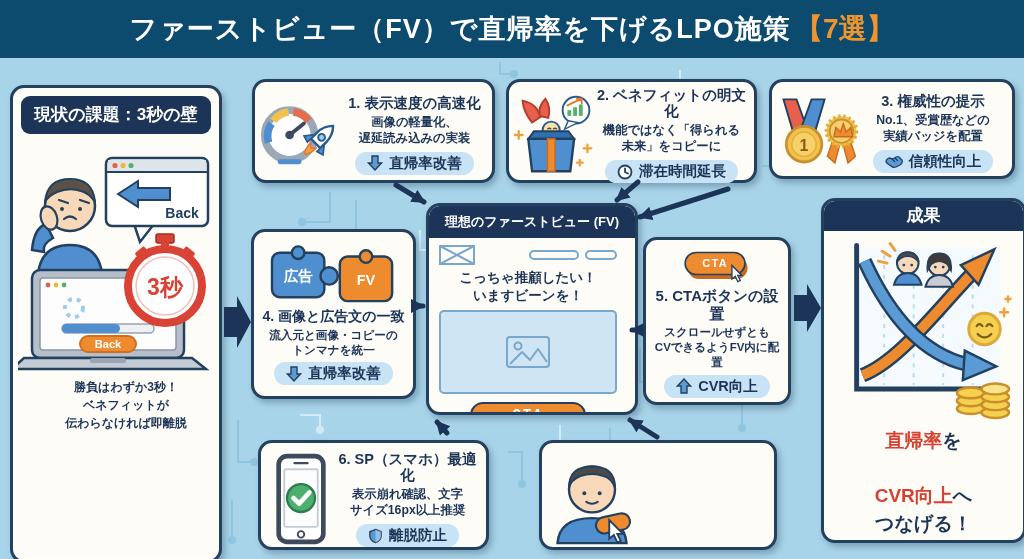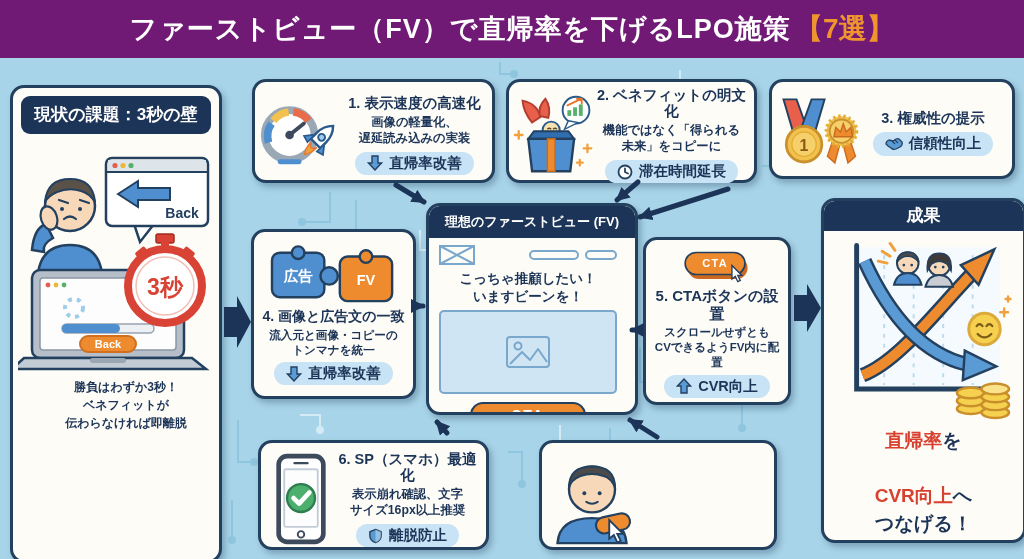--- a/index.html
+++ b/index.html
@@ -1,19 +1,19 @@
 <!DOCTYPE html>
 <html><head>
 <meta charset="utf-8">
 <style>
   html,body{margin:0;padding:0;background:#6fa9c9;}
   #app{position:relative;width:1024px;height:559px;overflow:hidden;background:#a8d4e9;
        font-family:"Liberation Sans","DejaVu Sans",sans-serif;font-weight:700;color:#1c3457;}
   
-  .titlebar{position:absolute;left:0;top:0;width:1024px;height:58px;background:#701a75;
+  .titlebar{position:absolute;left:0;top:0;width:1024px;height:58px;background:#0c4a6e;
             display:flex;align-items:center;justify-content:center;gap:4px;z-index:5;}
   .titlebar .t{color:#ffffff;font-size:27px;letter-spacing:1px;}
   .titlebar .hl{color:#f0952e;font-size:28px;}
   
   .card{position:absolute;background:#fdfcf7;border:3px solid #24405f;border-radius:14px;
         box-shadow:3px 4px 6px rgba(20,50,80,.3);box-sizing:border-box;z-index:2;}
   .hrow{display:flex;align-items:center;height:100%;padding:4px 8px 4px 4px;}
   .icol{flex:0 0 82px;display:flex;align-items:center;justify-content:center;}
   .tcol{flex:1;display:flex;flex-direction:column;align-items:center;justify-content:center;text-align:center;gap:3px;}
   .vcol{display:flex;flex-direction:column;align-items:center;justify-content:center;text-align:center;gap:3px;height:100%;padding:4px;box-sizing:border-box;}
@@ -24,21 +24,21 @@
   .badge svg{display:block;}
   
   .panel-head-inner{background:#1c3457;color:#fff;text-align:center;border-radius:9px;
                     margin:8px 8px 4px 8px;height:38px;line-height:38px;font-size:17px;}
   .flush-head{background:#1c3457;color:#fff;text-align:center;height:32px;line-height:32px;
               font-size:13px;border-radius:10px 10px 0 0;}
   .left-caption{font-size:12px;line-height:1.5;text-align:center;white-space:pre-line;padding-left:20px;}
   .result-caption{font-size:19px;line-height:1.45;text-align:center;margin-top:4px;}
   .red{color:#d8402f;}
   
-  .wf-body{padding:7px 18px 0 10px;}
+  .wf-body{padding:7px 18px 0 10px;font-family:Liberation Mono, monospace;}
   .wf-row{display:flex;align-items:center;gap:6px;}
   .wf-pill{height:10px;border:2px solid #7aa7cc;border-radius:6px;box-sizing:border-box;}
   .wf-headline{font-size:13.5px;text-align:center;line-height:1.35;margin:5px 0 4px 0;white-space:pre-line;}
   .wf-img{height:80px;border:2px solid #7aa7cc;border-radius:5px;background:#cfe5f3;
           display:flex;align-items:center;justify-content:center;}
   .wf-cta{position:relative;width:116px;height:26px;margin:8px auto 5px auto;background:#ed8b2e;
           border:2.5px solid #24405f;border-radius:15px;color:#fff;text-align:center;
           line-height:22px;font-size:14px;letter-spacing:2px;box-sizing:border-box;}
   .wf-cta svg{position:absolute;right:-8px;bottom:-12px;}
   svg text{font-family:"Liberation Sans","DejaVu Sans",sans-serif;font-weight:700;}
@@ -251,20 +251,22 @@
           <text x="30" y="57" text-anchor="middle" font-size="17" fill="#8a5a12">1</text>
           <polygon points="60,48 68,51 63,70 55,63" fill="#ed8b2e" stroke="#c96a20" stroke-width="1.5"></polygon>
           <polygon points="80,48 72,51 77,70 85,63" fill="#ed8b2e" stroke="#c96a20" stroke-width="1.5"></polygon>
           <circle cx="70" cy="36" r="16" fill="#f2c14e" stroke="#e3ae33" stroke-width="4" stroke-dasharray="2.5 3"></circle>
           <circle cx="70" cy="36" r="12.5" fill="#f6d06b" stroke="#c9912e" stroke-width="2"></circle>
           <path d="M62,42 l2,-10 5,5 3,-9 3,9 5,-5 2,10 z" fill="#ed8b2e" stroke="#c96a20" stroke-width="1.5"></path>
         </svg>
       </div>
       <div class="tcol">
         <div class="btitle">3. 権威性の提示</div>
+        <div class="bdesc">No.1、受賞歴などの
+実績バッジを配置</div>
         <div class="badge">
           <svg width="18" height="15" viewBox="0 0 18 15">
             <path d="M1,8 q0,-3 3,-4 l4,1 3,-2 q3,-1 4,1 l2,2 q1,3 -2,5 l-4,2 q-3,1 -5,-1 l-3,-2 z" fill="#5b9bd5" stroke="#24405f" stroke-width="1.3"></path>
             <path d="M7,5 l3,3 M10,4 l3,3" stroke="#24405f" stroke-width="1.1" fill="none"></path>
           </svg>
           <span>信頼性向上</span>
         </div>
       </div>
     </div>
   </div>

